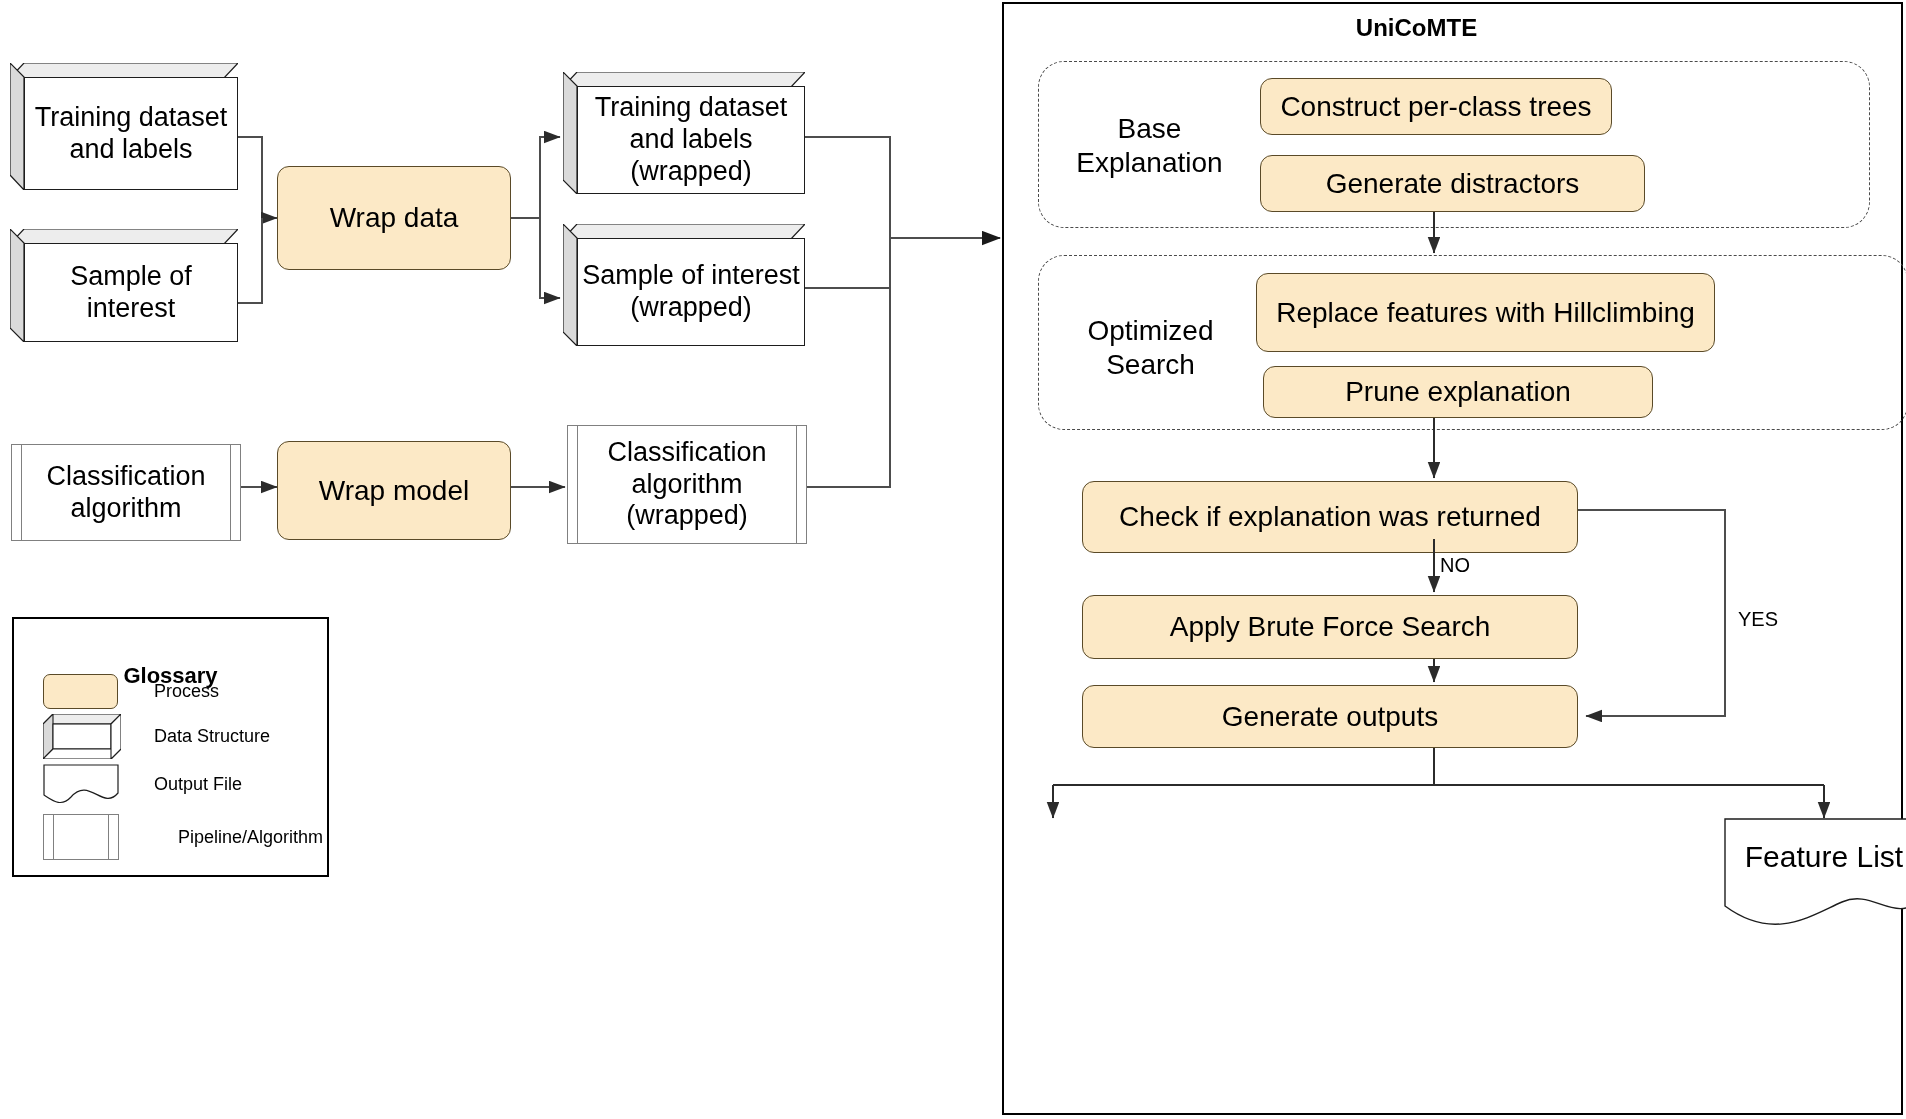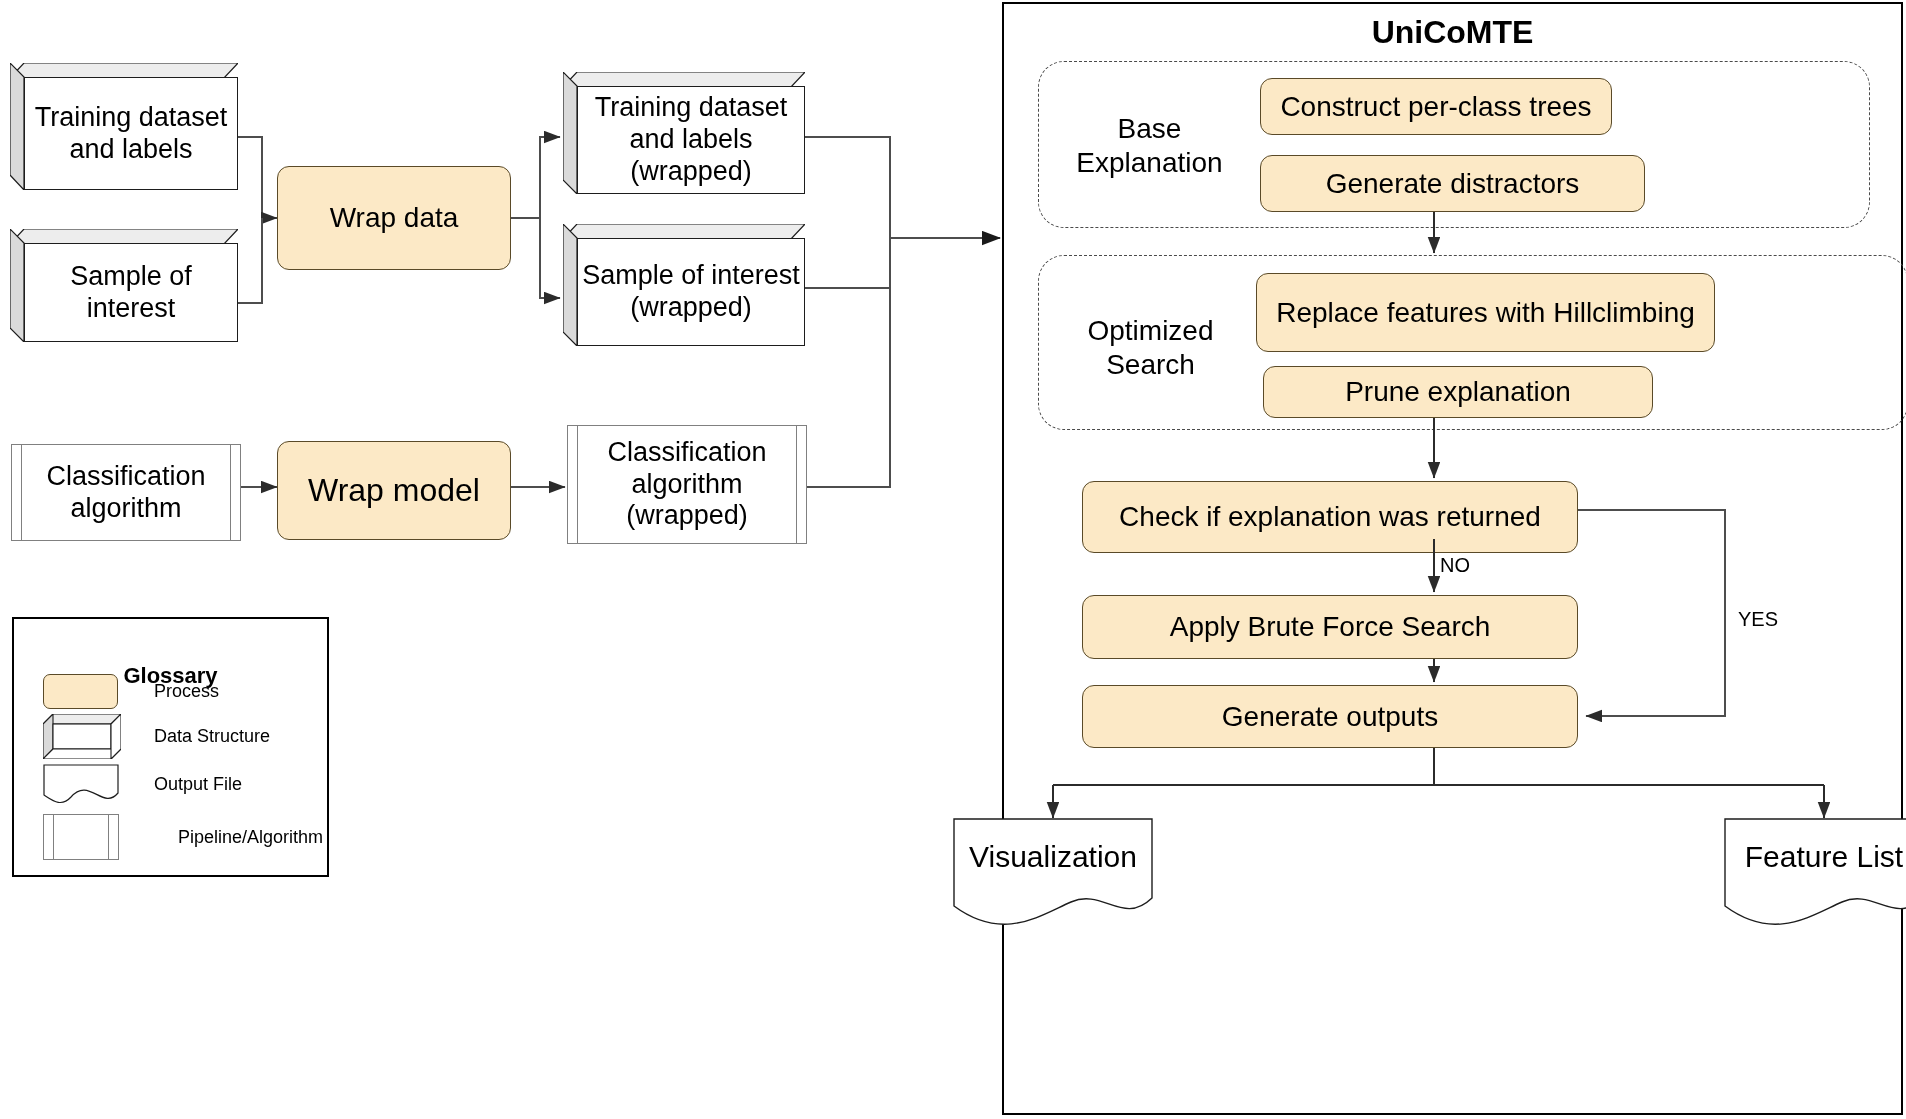--- a/index.html
+++ b/index.html
@@ -101,21 +101,21 @@
     </svg>
     <div class="face">Sample of interest</div>
   </div>
 
   <div class="node pipe" style="left:11px;top:444px;width:230px;height:97px;font-size:27px;">
     <div class="inner">Classification algorithm</div>
   </div>
 
   <div class="node process" style="left:277px;top:166px;width:234px;height:104px;font-size:28px;">Wrap data</div>
 
-  <div class="node process" style="left:277px;top:441px;width:234px;height:99px;font-size:32px;">Wrap model</div>
+  <div class="node process" style="left:277px;top:441px;width:234px;height:99px;font-size:28px;">Wrap model</div>
 
   <div class="node ds" style="left:563px;top:72px;width:242px;height:122px;font-size:27px;">
     <svg class="top" viewBox="0 0 242 15" preserveAspectRatio="none">
       <polygon points="0,15 14,0 242,0 228,15" fill="#EDEDED" stroke="#1d1d1d" stroke-width="1.2" vector-effect="non-scaling-stroke"></polygon>
     </svg>
     <svg class="side" viewBox="0 0 15 122" preserveAspectRatio="none">
       <polygon points="0,0 14,14 14,122 0,108" fill="#DADADA" stroke="#1d1d1d" stroke-width="1.2" vector-effect="non-scaling-stroke"></polygon>
     </svg>
     <div class="face">Training dataset and labels (wrapped)</div>
   </div>
@@ -155,21 +155,21 @@
     <div class="gl-text" style="left:140px;top:148px;height:35px;font-size:18px;">Output File</div>
 
     <div class="node pipe" style="left:29px;top:195px;width:76px;height:46px;">
       <div class="inner"></div>
     </div>
     <div class="gl-text" style="left:140px;top:198px;height:40px;font-size:18px;margin-left:24px;">Pipeline/Algorithm</div>
   </div>
 
   <div class="node panel" style="left:1002px;top:2px;width:901px;height:1113px;"></div>
 
-  <div class="panel-title" style="left:1002px;top:14px;width:901px;font-size:32px;">UniCoMTE</div>
+  <div class="panel-title" style="left:966px;top:14px;width:901px;font-size:24px;">UniCoMTE</div>
 
   <div class="node dashgrp" style="left:1038px;top:61px;width:832px;height:167px;"></div>
   <div class="grplabel" style="left:1062px;top:96px;width:175px;height:100px;font-size:28px;">Base Explanation</div>
   <div class="node process" style="left:1260px;top:78px;width:352px;height:57px;font-size:28px;">Construct per-class trees</div>
   <div class="node process" style="left:1260px;top:155px;width:385px;height:57px;font-size:28px;">Generate distractors</div>
 
   <div class="node dashgrp" style="left:1038px;top:255px;width:870px;height:175px;"></div>
   <div class="grplabel" style="left:1058px;top:298px;width:185px;height:100px;font-size:28px;">Optimized Search</div>
   <div class="node process" style="left:1256px;top:273px;width:459px;height:79px;font-size:28px;">Replace features with Hillclimbing</div>
   <div class="node process" style="left:1263px;top:366px;width:390px;height:52px;font-size:28px;">Prune explanation</div>
@@ -194,26 +194,20 @@
     </g>
     <g stroke="#4d4d4d" stroke-width="2" fill="none">
 
       <path d="M1578,510 L1725,510 L1725,716 L1586,716" marker-end="url(#ar)"></path>
     </g>
   </svg>
 
   <div class="edgelabel" style="left:1440px;top:551px;width:70px;height:28px;font-size:20px;justify-content:flex-start;">NO</div>
   <div class="edgelabel" style="left:1738px;top:605px;width:80px;height:28px;font-size:20px;justify-content:flex-start;">YES</div>
 
-  <div class="node file" style="left:953px;top:818px;width:200px;height:110px;font-size:30px;">
-    <svg style="position:absolute;left:0;top:0;width:200px;height:110px;" viewBox="0 0 200 110" preserveAspectRatio="none">
-      <path d="M1,1 H199 V80 C170,108 150,70 118,84 C86,98 50,124 1,88 Z" fill="#ffffff" stroke="#1d1d1d" stroke-width="1.4" vector-effect="non-scaling-stroke"></path>
-    </svg>
-    <div class="lbl">Visualization</div>
-  </div>
 
   <div class="node file" style="left:1724px;top:818px;width:200px;height:110px;font-size:30px;">
     <svg style="position:absolute;left:0;top:0;width:200px;height:110px;" viewBox="0 0 200 110" preserveAspectRatio="none">
       <path d="M1,1 H199 V80 C170,108 150,70 118,84 C86,98 50,124 1,88 Z" fill="#ffffff" stroke="#1d1d1d" stroke-width="1.4" vector-effect="non-scaling-stroke"></path>
     </svg>
     <div class="lbl">Feature List</div>
   </div>
 
 </div>
 

